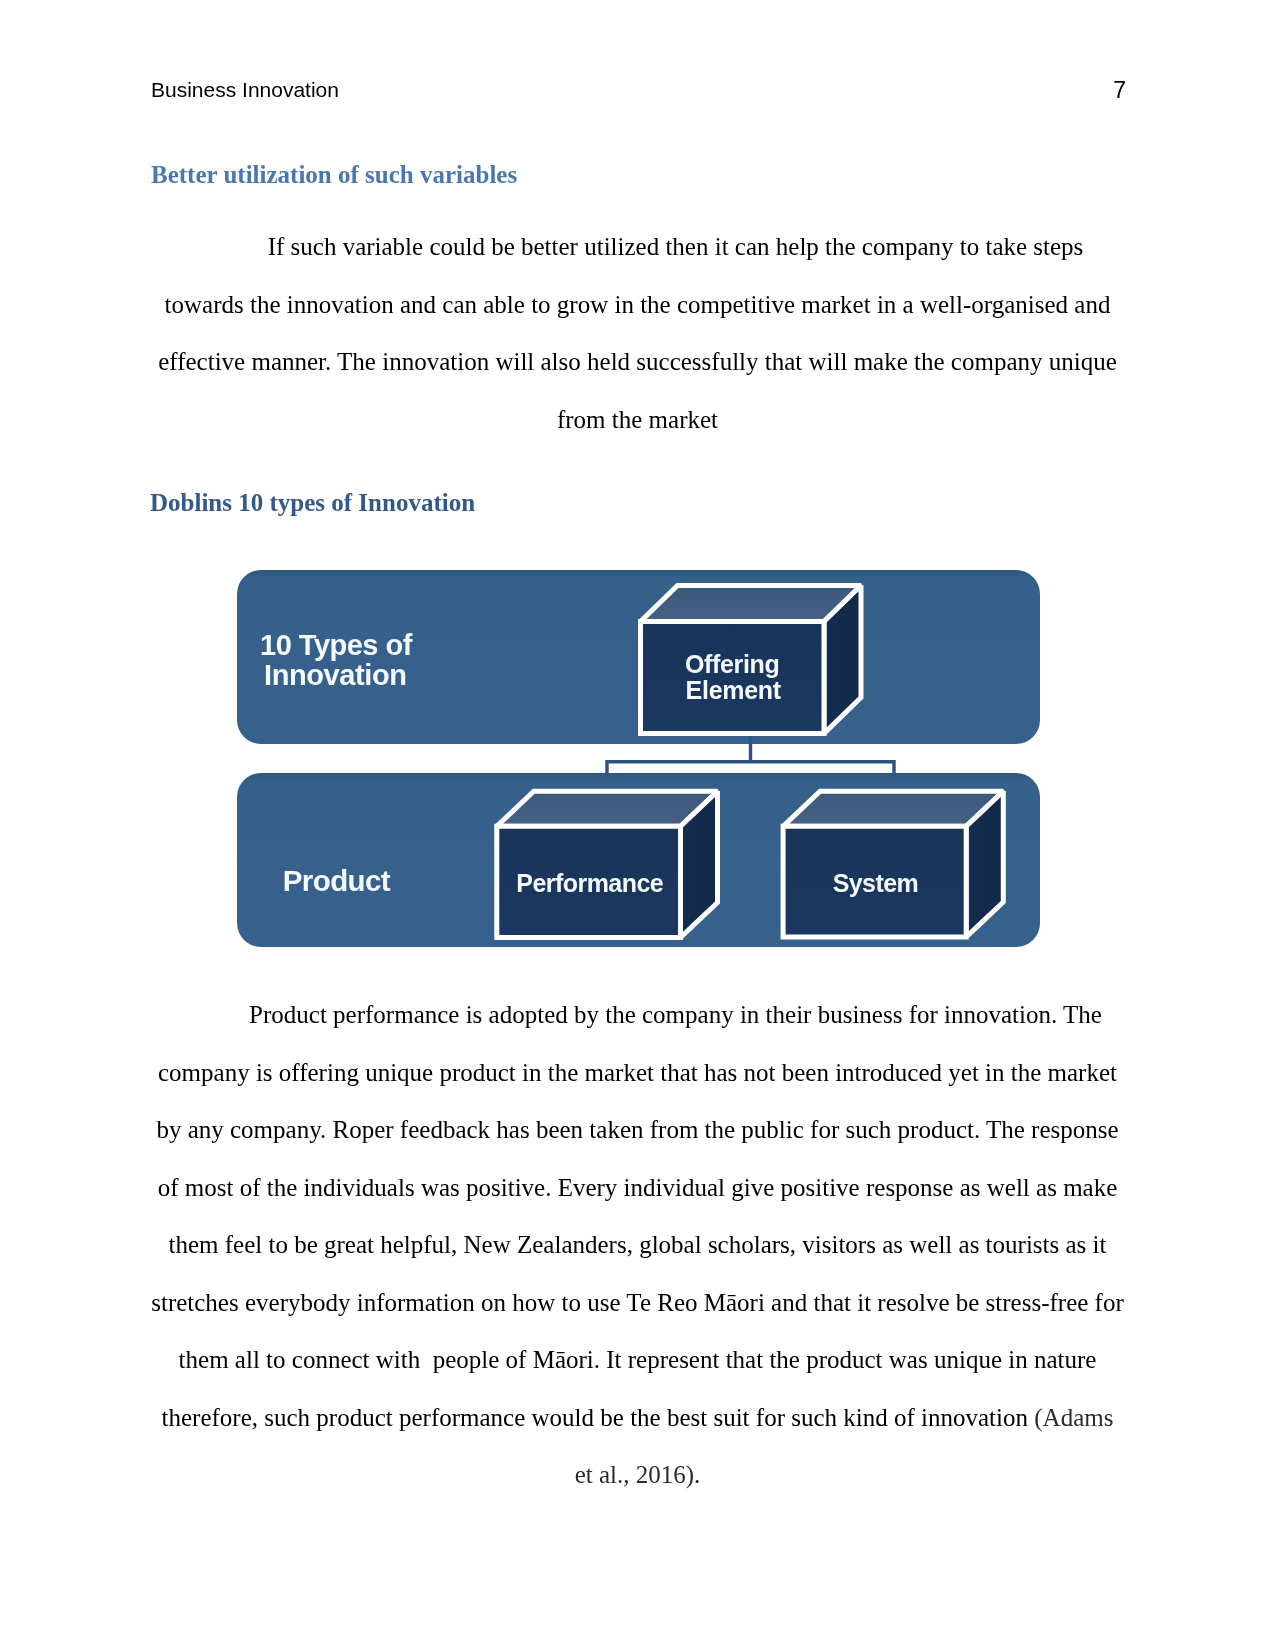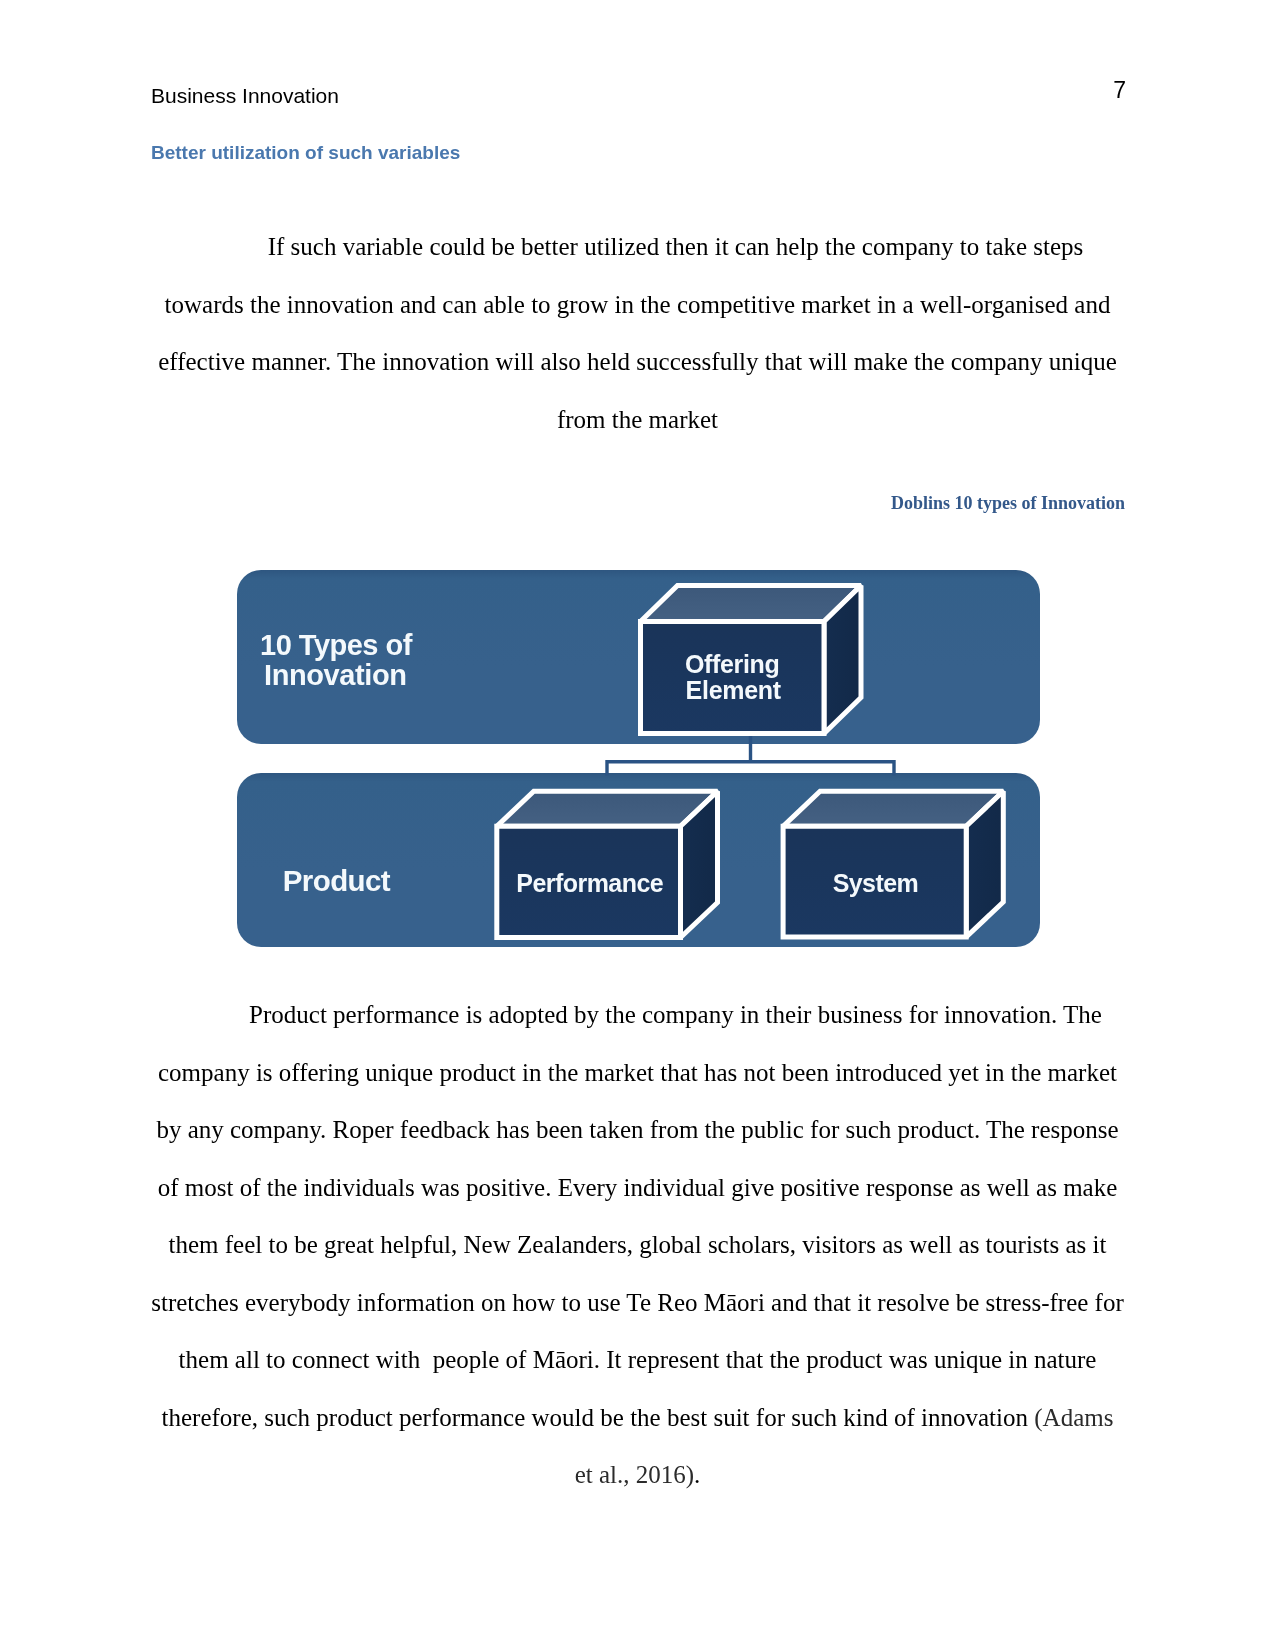--- a/index.html
+++ b/index.html
@@ -5,35 +5,35 @@
   * { box-sizing: border-box; }
   html, body { margin:0; padding:0; }
   body {
     width:1275px; height:1651px;
     background:#ffffff;
     font-family:"Liberation Serif", serif;
     position:relative;
   }
   .page { position:absolute; left:0; top:0; width:1275px; height:1651px; background:#fff; }
 
-  .hdr { position:absolute; left:151px; top:85px;
+  .hdr { position:absolute; left:151px; top:79px;
          font-family:"Liberation Sans", sans-serif;
          font-size:21px; line-height:21px; color:#000000; will-change:opacity; }
   .pageno { position:absolute; left:1061px; top:80.5px; width:65px; text-align:right;
          font-family:"Liberation Sans", sans-serif;
          font-size:23px; line-height:19px; color:#000000; will-change:opacity; }
 
-  .h2 { position:absolute; left:151px; top:140px; font-size:19px; line-height:26px;
-        font-weight:bold; color:#4a78ae; font-family:Liberation Sans, sans-serif; will-change:opacity; }
+  .h2 { position:absolute; left:151px; top:162px; font-size:25px; line-height:26px;
+        font-weight:bold; color:#4a78ae; font-family:Liberation Serif, serif; will-change:opacity; }
 
   .para { position:absolute; left:150px; width:975px; font-size:25px; line-height:57.5px;
           color:#000000; text-align:center; text-indent:76px; white-space:pre-wrap;
           will-change:opacity; }
 
-  .cap { position:absolute; left:150px; width:975px; text-align:right; font-size:18px;
+  .cap { position:absolute; left:150px; width:975px; text-align:left; font-size:25px;
          line-height:26px; font-weight:bold; color:#33588a;
          font-family:"Liberation Serif", serif; will-change:opacity; }
 
   svg.diagram { position:absolute; left:225px; top:560px; will-change:opacity; }
   svg.diagram text { font-family:"Liberation Sans", sans-serif; font-weight:bold; fill:#f4f9fc; }
 </style>
 </head>
 <body>
 
 <div class="page">

